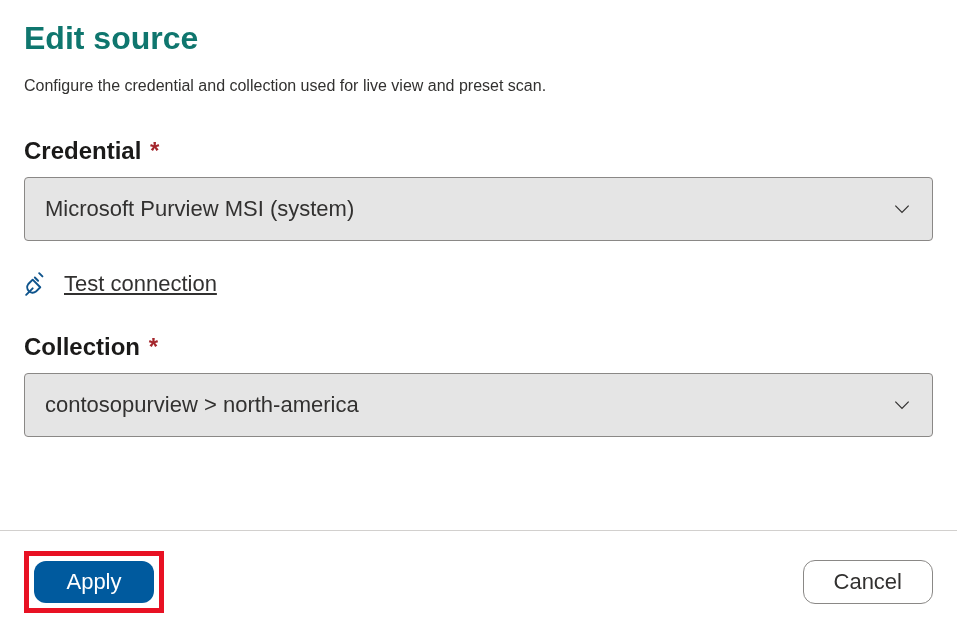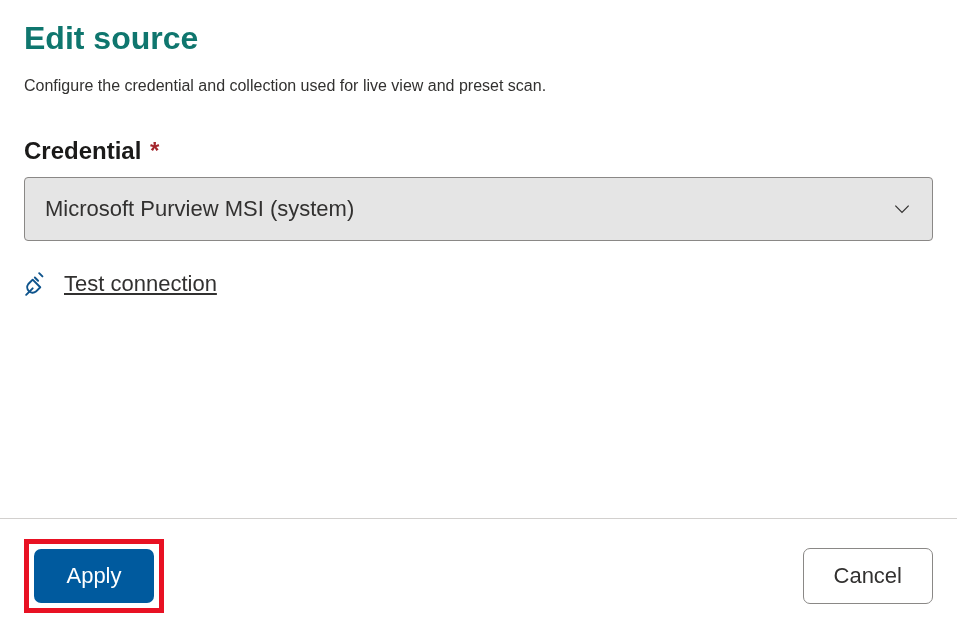--- a/index.html
+++ b/index.html
@@ -95,22 +95,22 @@
       align-items: center;
     }
     .apply-wrapper {
       border: 5px solid #e81123;
       padding: 5px;
       display: inline-block;
     }
     .btn {
       font-family: inherit;
       font-size: 22px;
-      padding: 14px 30px;
-      border-radius: 7px;
+      padding: 8px 30px;
+      border-radius: 12px;
       cursor: pointer;
       min-width: 120px;
     }
     .btn-primary {
       background: #005a9e;
       color: #ffffff;
       border: none;
     }
     .btn-secondary {
       background: #ffffff;
@@ -139,20 +139,30 @@
   <button class="test-connection">
     <svg class="plug-icon" viewBox="0 0 24 24" fill="none" stroke="#0f548c" stroke-width="1.8" stroke-linecap="round" stroke-linejoin="round">
       <path d="M2 22 L8 16"></path>
       <path d="M11 19 a5 5 0 0 1 -7 -7 L8 8 L15 15 Z"></path>
       <line x1="10" y1="6" x2="13" y2="9"></line>
       <line x1="14" y1="2" x2="17" y2="5"></line>
     </svg>
     <span>Test connection</span>
   </button>
 
+  <label class="field-label">
+    <span>Collection</span>
+    <span class="required">*</span>
+  </label>
+  <div class="dropdown">
+    <span class="dropdown-text">contosopurview &gt; north-america</span>
+    <svg class="chevron" viewBox="0 0 24 24" fill="none" stroke="#323130" stroke-width="1.5">
+      <polyline points="4 8 12 16 20 8"></polyline>
+    </svg>
+  </div>
 </div>
 
 <div class="footer">
   <div class="apply-wrapper">
     <button class="btn btn-primary">Apply</button>
   </div>
   <button class="btn btn-secondary">Cancel</button>
 </div>
 
 </body></html>

